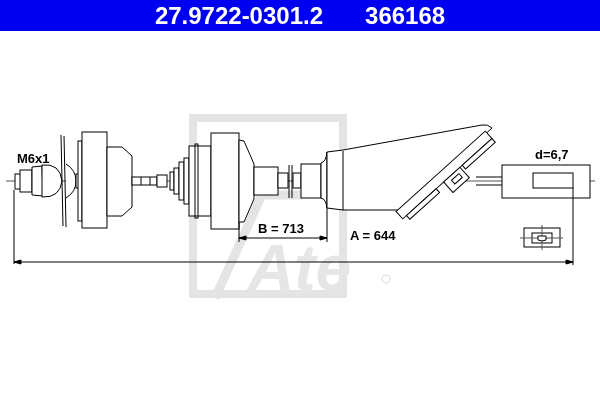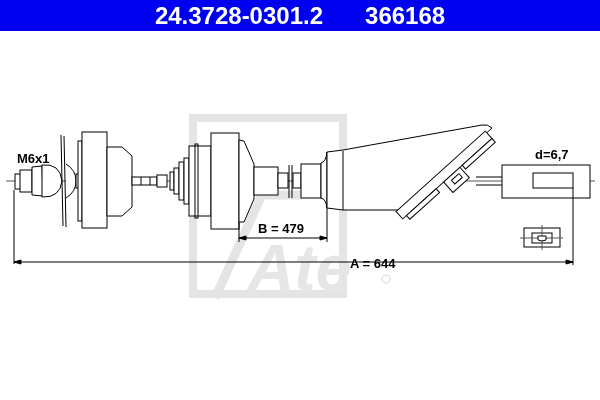--- a/index.html
+++ b/index.html
@@ -7,21 +7,21 @@
   .header { position: absolute; left: 0; top: 0; width: 600px; height: 31px; background: #0000f0; color: #ffffff; display: flex; align-items: center; justify-content: center; font-weight: bold; font-size: 24px; letter-spacing: 0px; }
   .header span { display: inline-block; }
   .header .gap { width: 42px; }
   svg.drawing { position: absolute; left: 0; top: 31px; width: 600px; height: 369px; }
   .lbl { position: absolute; font-weight: bold; font-size: 13px; color: #000; white-space: nowrap; }
 </style>
 </head>
 <body>
 
 <div class="header">
-  <span>24.3728-0301.2</span>
+  <span>27.9722-0301.2</span>
   <span class="gap"></span>
   <span>366168</span>
 </div>
 
 <svg class="drawing" viewBox="0 31 600 369" xmlns="http://www.w3.org/2000/svg">
 
   <g fill="none" stroke="#e4e4e4">
     <rect x="193" y="118" width="150" height="176" stroke-width="8"></rect>
     <path d="M215 298 L262 195 L302 195" stroke-width="9" fill="none"></path>
     <text x="248" y="290" font-family="Liberation Sans, sans-serif" font-size="64" font-weight="bold" font-style="italic" fill="#e6e6e6" stroke="none">Ate</text>
@@ -102,15 +102,15 @@
 
     <line x1="239" y1="222" x2="239" y2="242"></line>
     <line x1="327" y1="208" x2="327" y2="242"></line>
     <line x1="239" y1="238" x2="327" y2="238"></line>
     <path d="M239 238 L246 236 L246 240 Z"></path>
     <path d="M327 238 L320 236 L320 240 Z"></path>
   </g>
 </svg>
 
 <div class="lbl" style="left:9px;top:151px;padding-left:8px;">M6x1</div>
-<div class="lbl" style="left:258px;top:221px;">B = 479</div>
-<div class="lbl" style="left:350px;top:256px;text-align:right;">A = 644</div>
+<div class="lbl" style="left:258px;top:221px;">B = 713</div>
+<div class="lbl" style="left:350px;top:228px;text-align:right;">A = 644</div>
 <div class="lbl" style="left:535px;top:147px;text-align:center;">d=6,7</div>
 
 </body></html>

